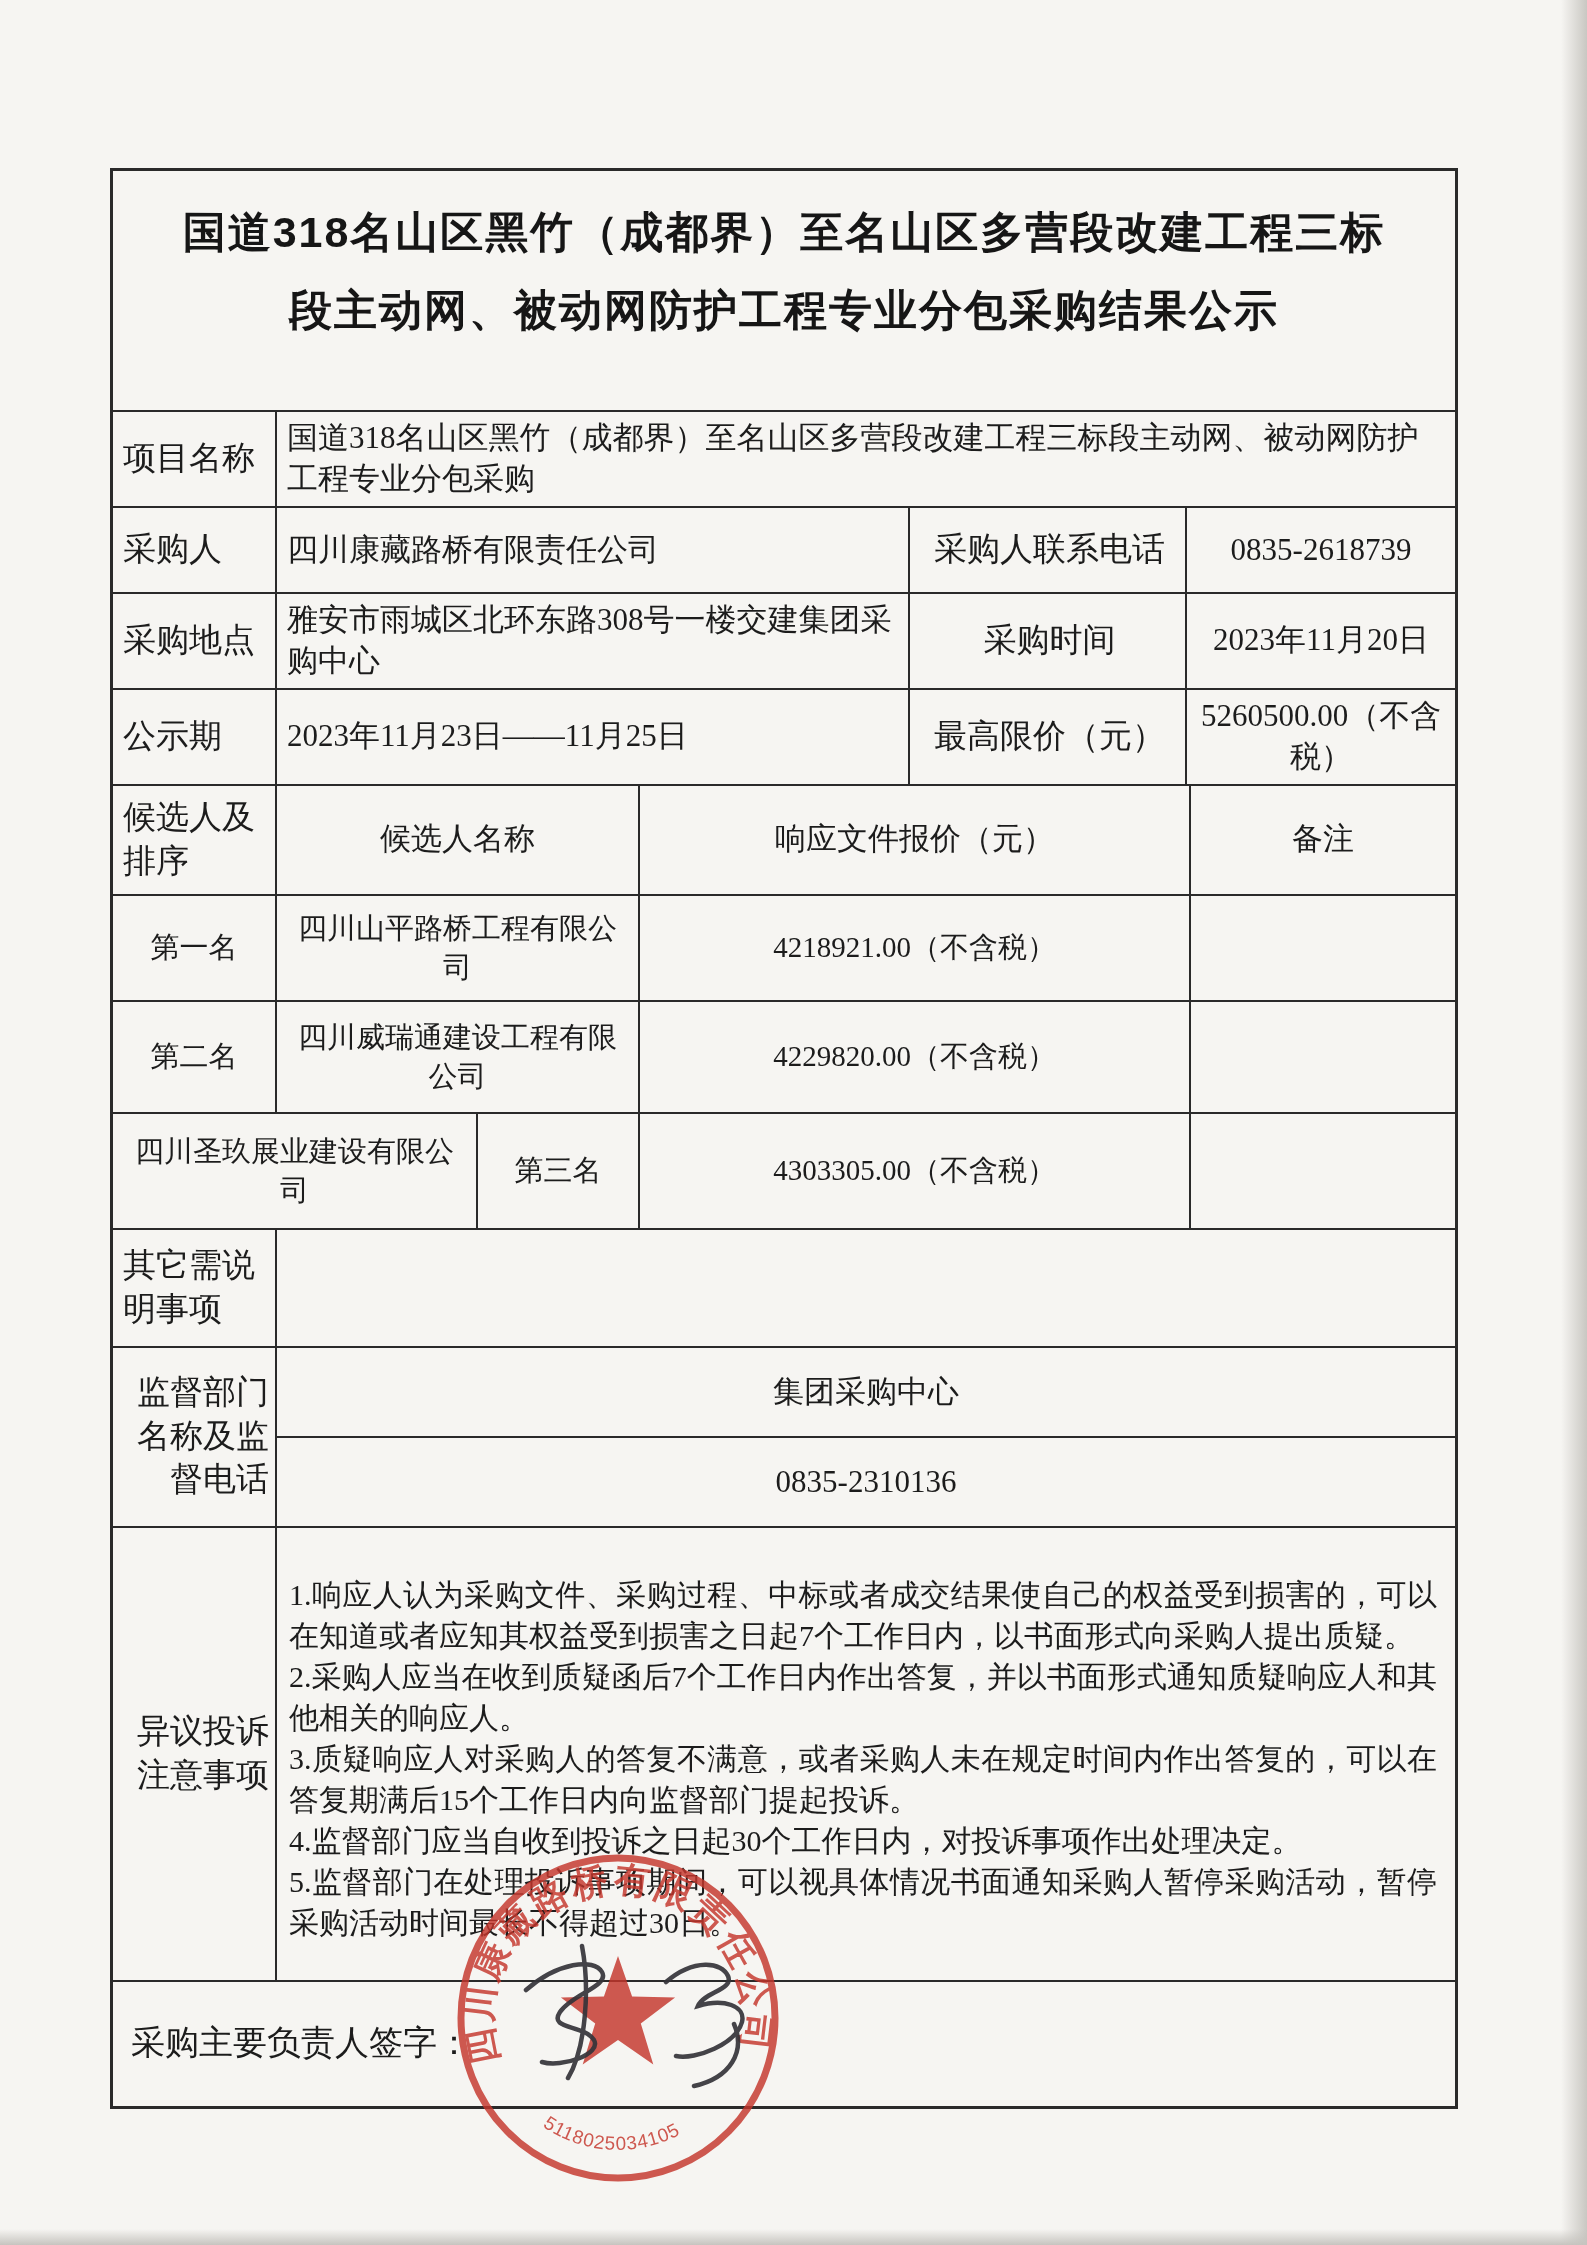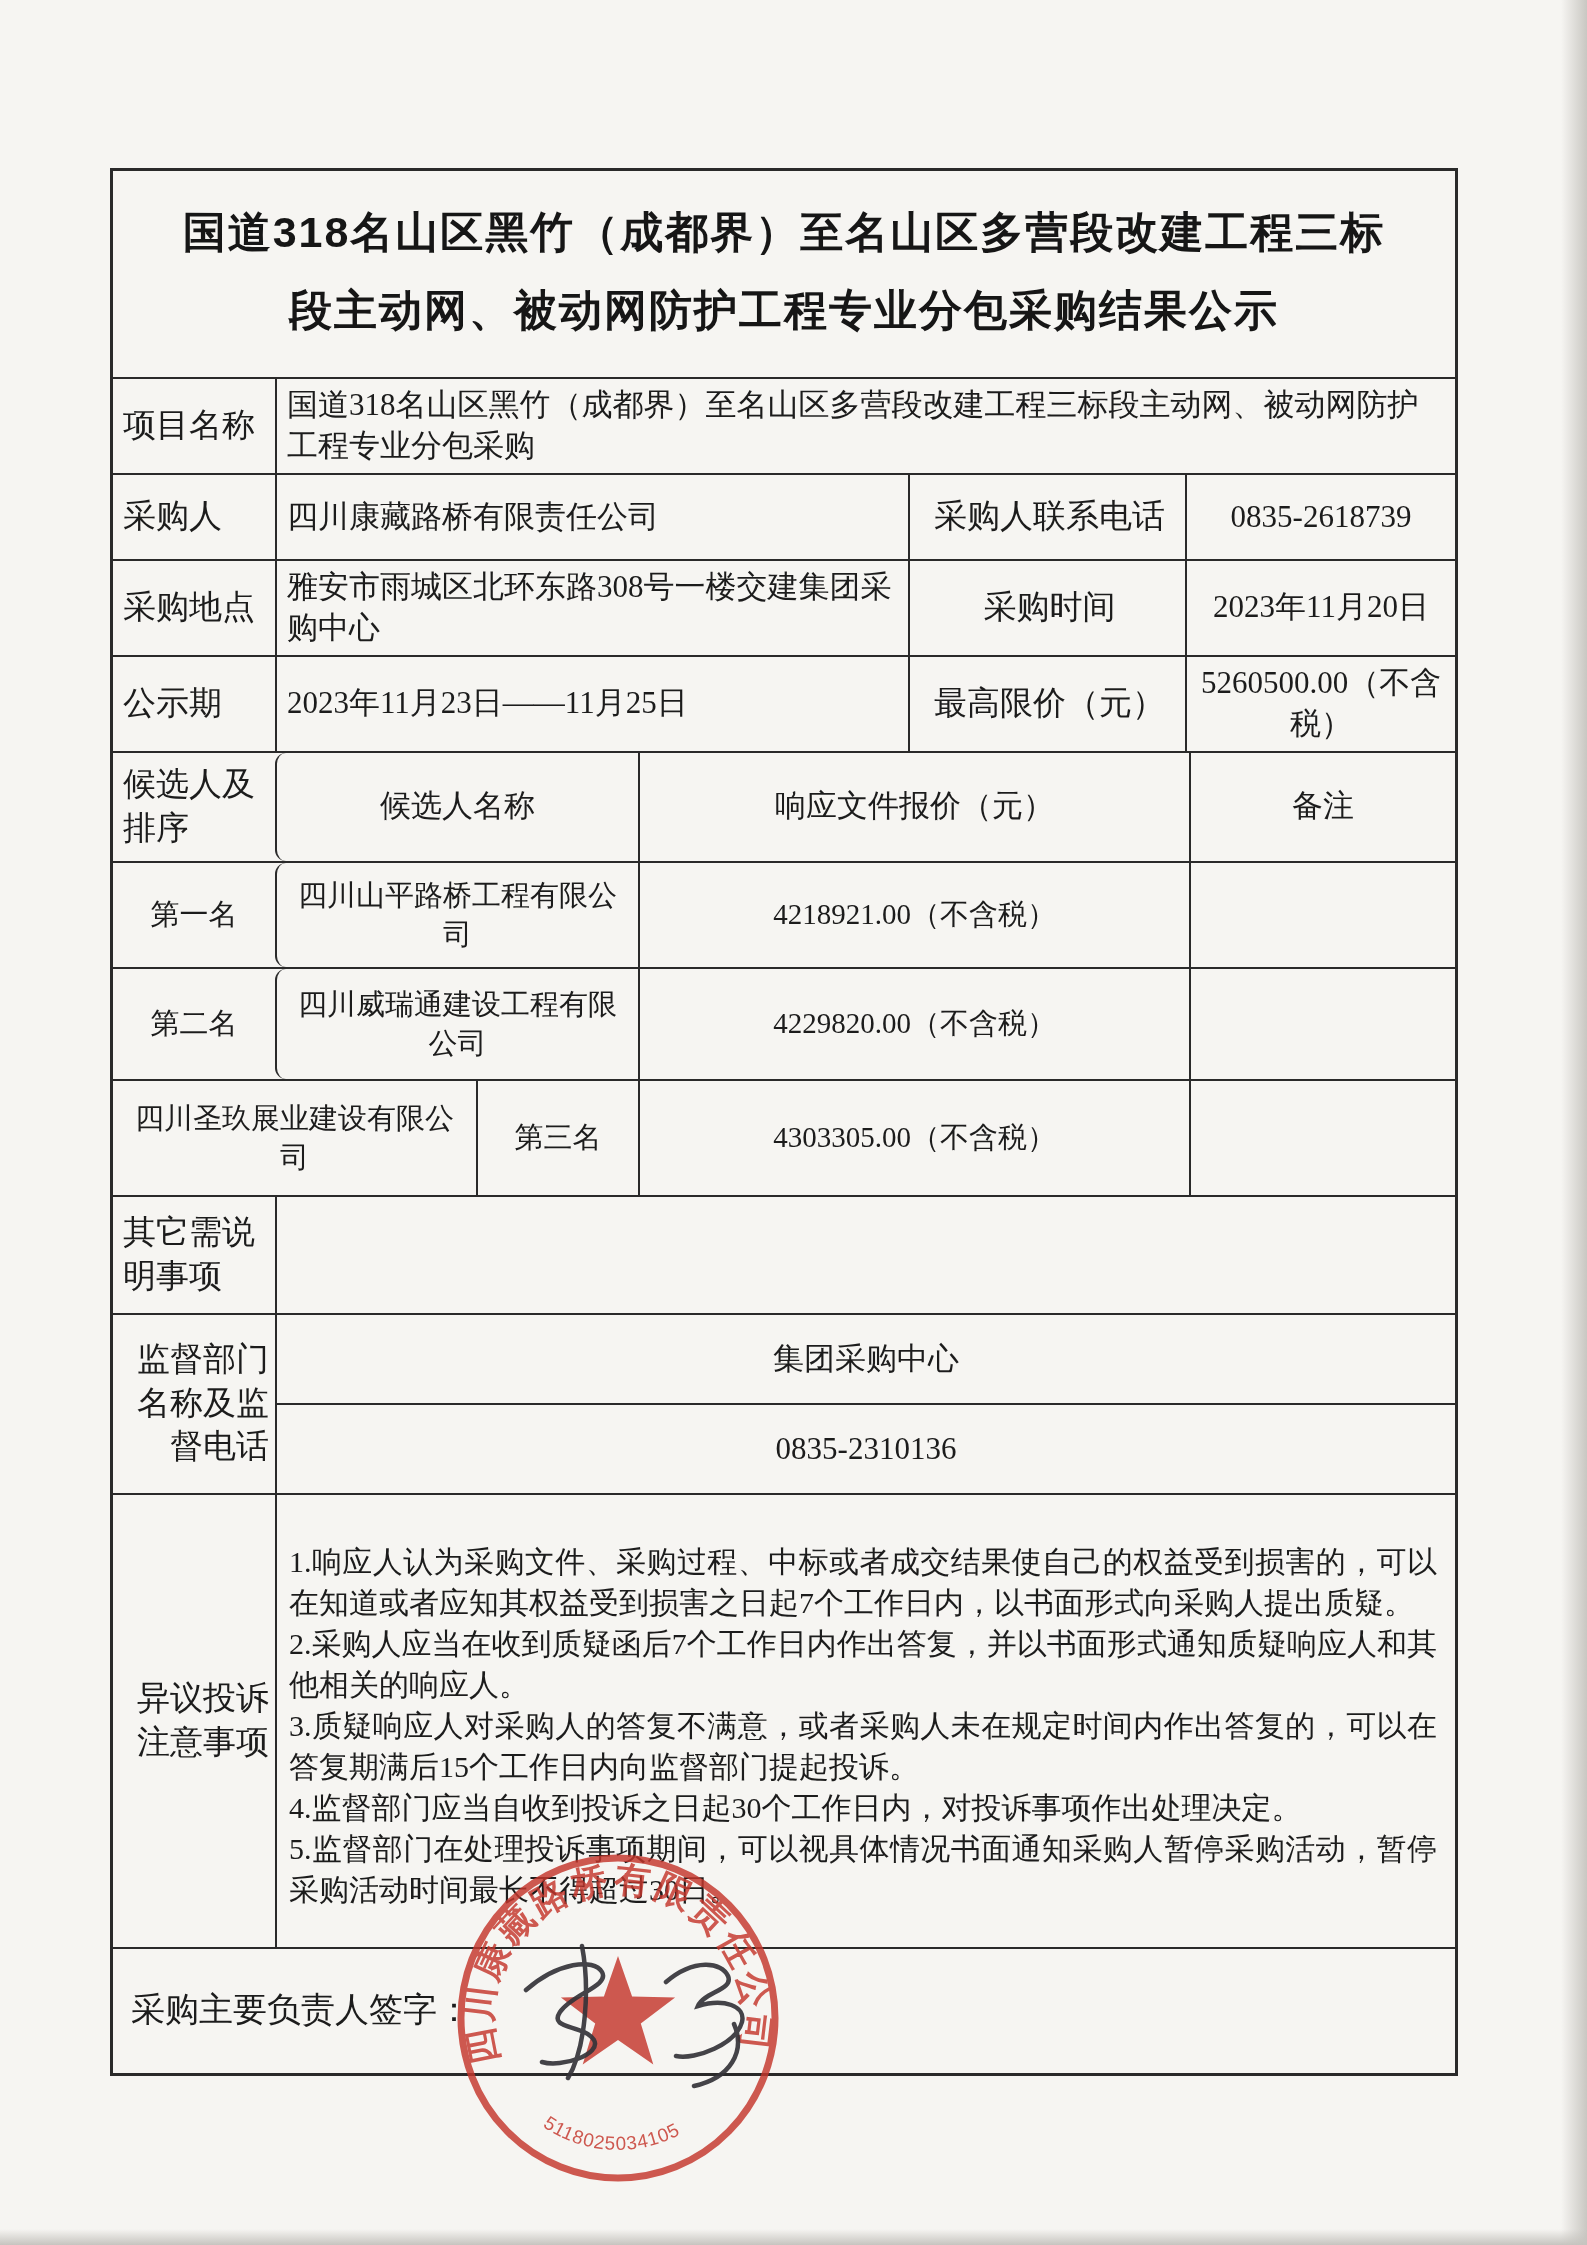--- a/index.html
+++ b/index.html
@@ -15,21 +15,21 @@
     background:linear-gradient(to right, rgba(201,199,194,0), #c9c7c2);}
   .scan-bottom{position:absolute;bottom:0;left:0;width:100%;height:16px;
     background:linear-gradient(to bottom, rgba(207,205,200,0), #c6c4bf);}
   .sheet{
     position:absolute;left:110px;top:168px;width:1342px;
     border:3px solid #2a2a2a;
     background:transparent;
     box-sizing:content-box;
   }
   .title-block{
-    height:206px;box-sizing:border-box;
+    height:239px;box-sizing:border-box;
     display:flex;flex-direction:column;align-items:center;justify-content:flex-start;
     padding-top:22px;
     font-family:"Liberation Sans", sans-serif;
     font-weight:700;font-size:43px;line-height:78px;letter-spacing:2px;
     color:#161616;text-align:center;
   }
   .row{display:flex;border-top:2px solid #2a2a2a;box-sizing:border-box;}
   .cell{
     box-sizing:border-box;display:flex;align-items:center;
     font-size:31px;line-height:1.32;
@@ -37,21 +37,21 @@
   }
   .cell + .cell{border-left:2px solid #2a2a2a;}
   .lab{font-size:33px;padding-right:6px;}
   .c-lab{justify-content:center;text-align:right;padding-left:22px;}
   .cent{justify-content:center;text-align:center;}
   
   .w-lab{flex:0 0 162px;}
   .w-v1{flex:0 0 633px;}
   .w-v2{flex:0 0 277px;}
   .w-rest{flex:1 1 auto;}
-  .w-cname{flex:0 0 363px;border-radius:11px;}
+  .w-cname{flex:0 0 363px;}
   .w-cprice{flex:0 0 551px;}
   
   .h-project{min-height:96px;}
   .h-std{min-height:86px;}
   .h-chead{min-height:110px;}
   .h-c1{min-height:106px;}
   .h-c2{min-height:112px;}
   .h-c3{min-height:116px;}
   .h-other{min-height:118px;}
   .h-sign{min-height:126px;}

